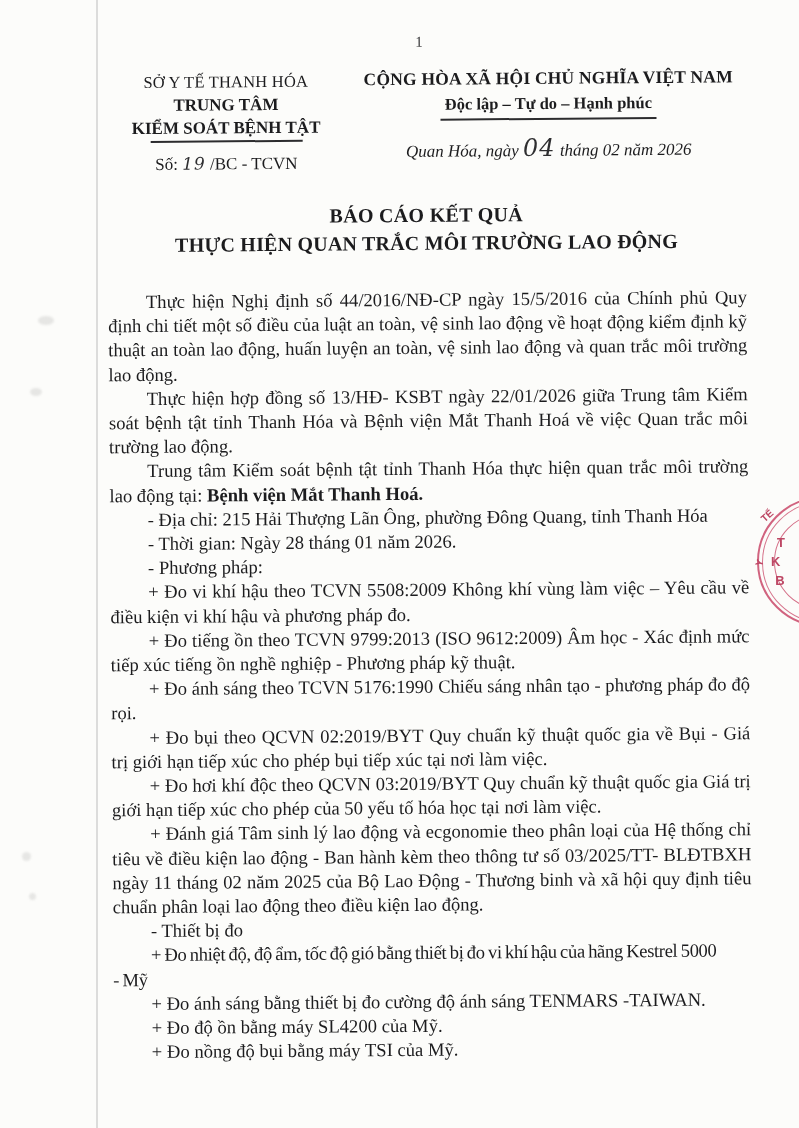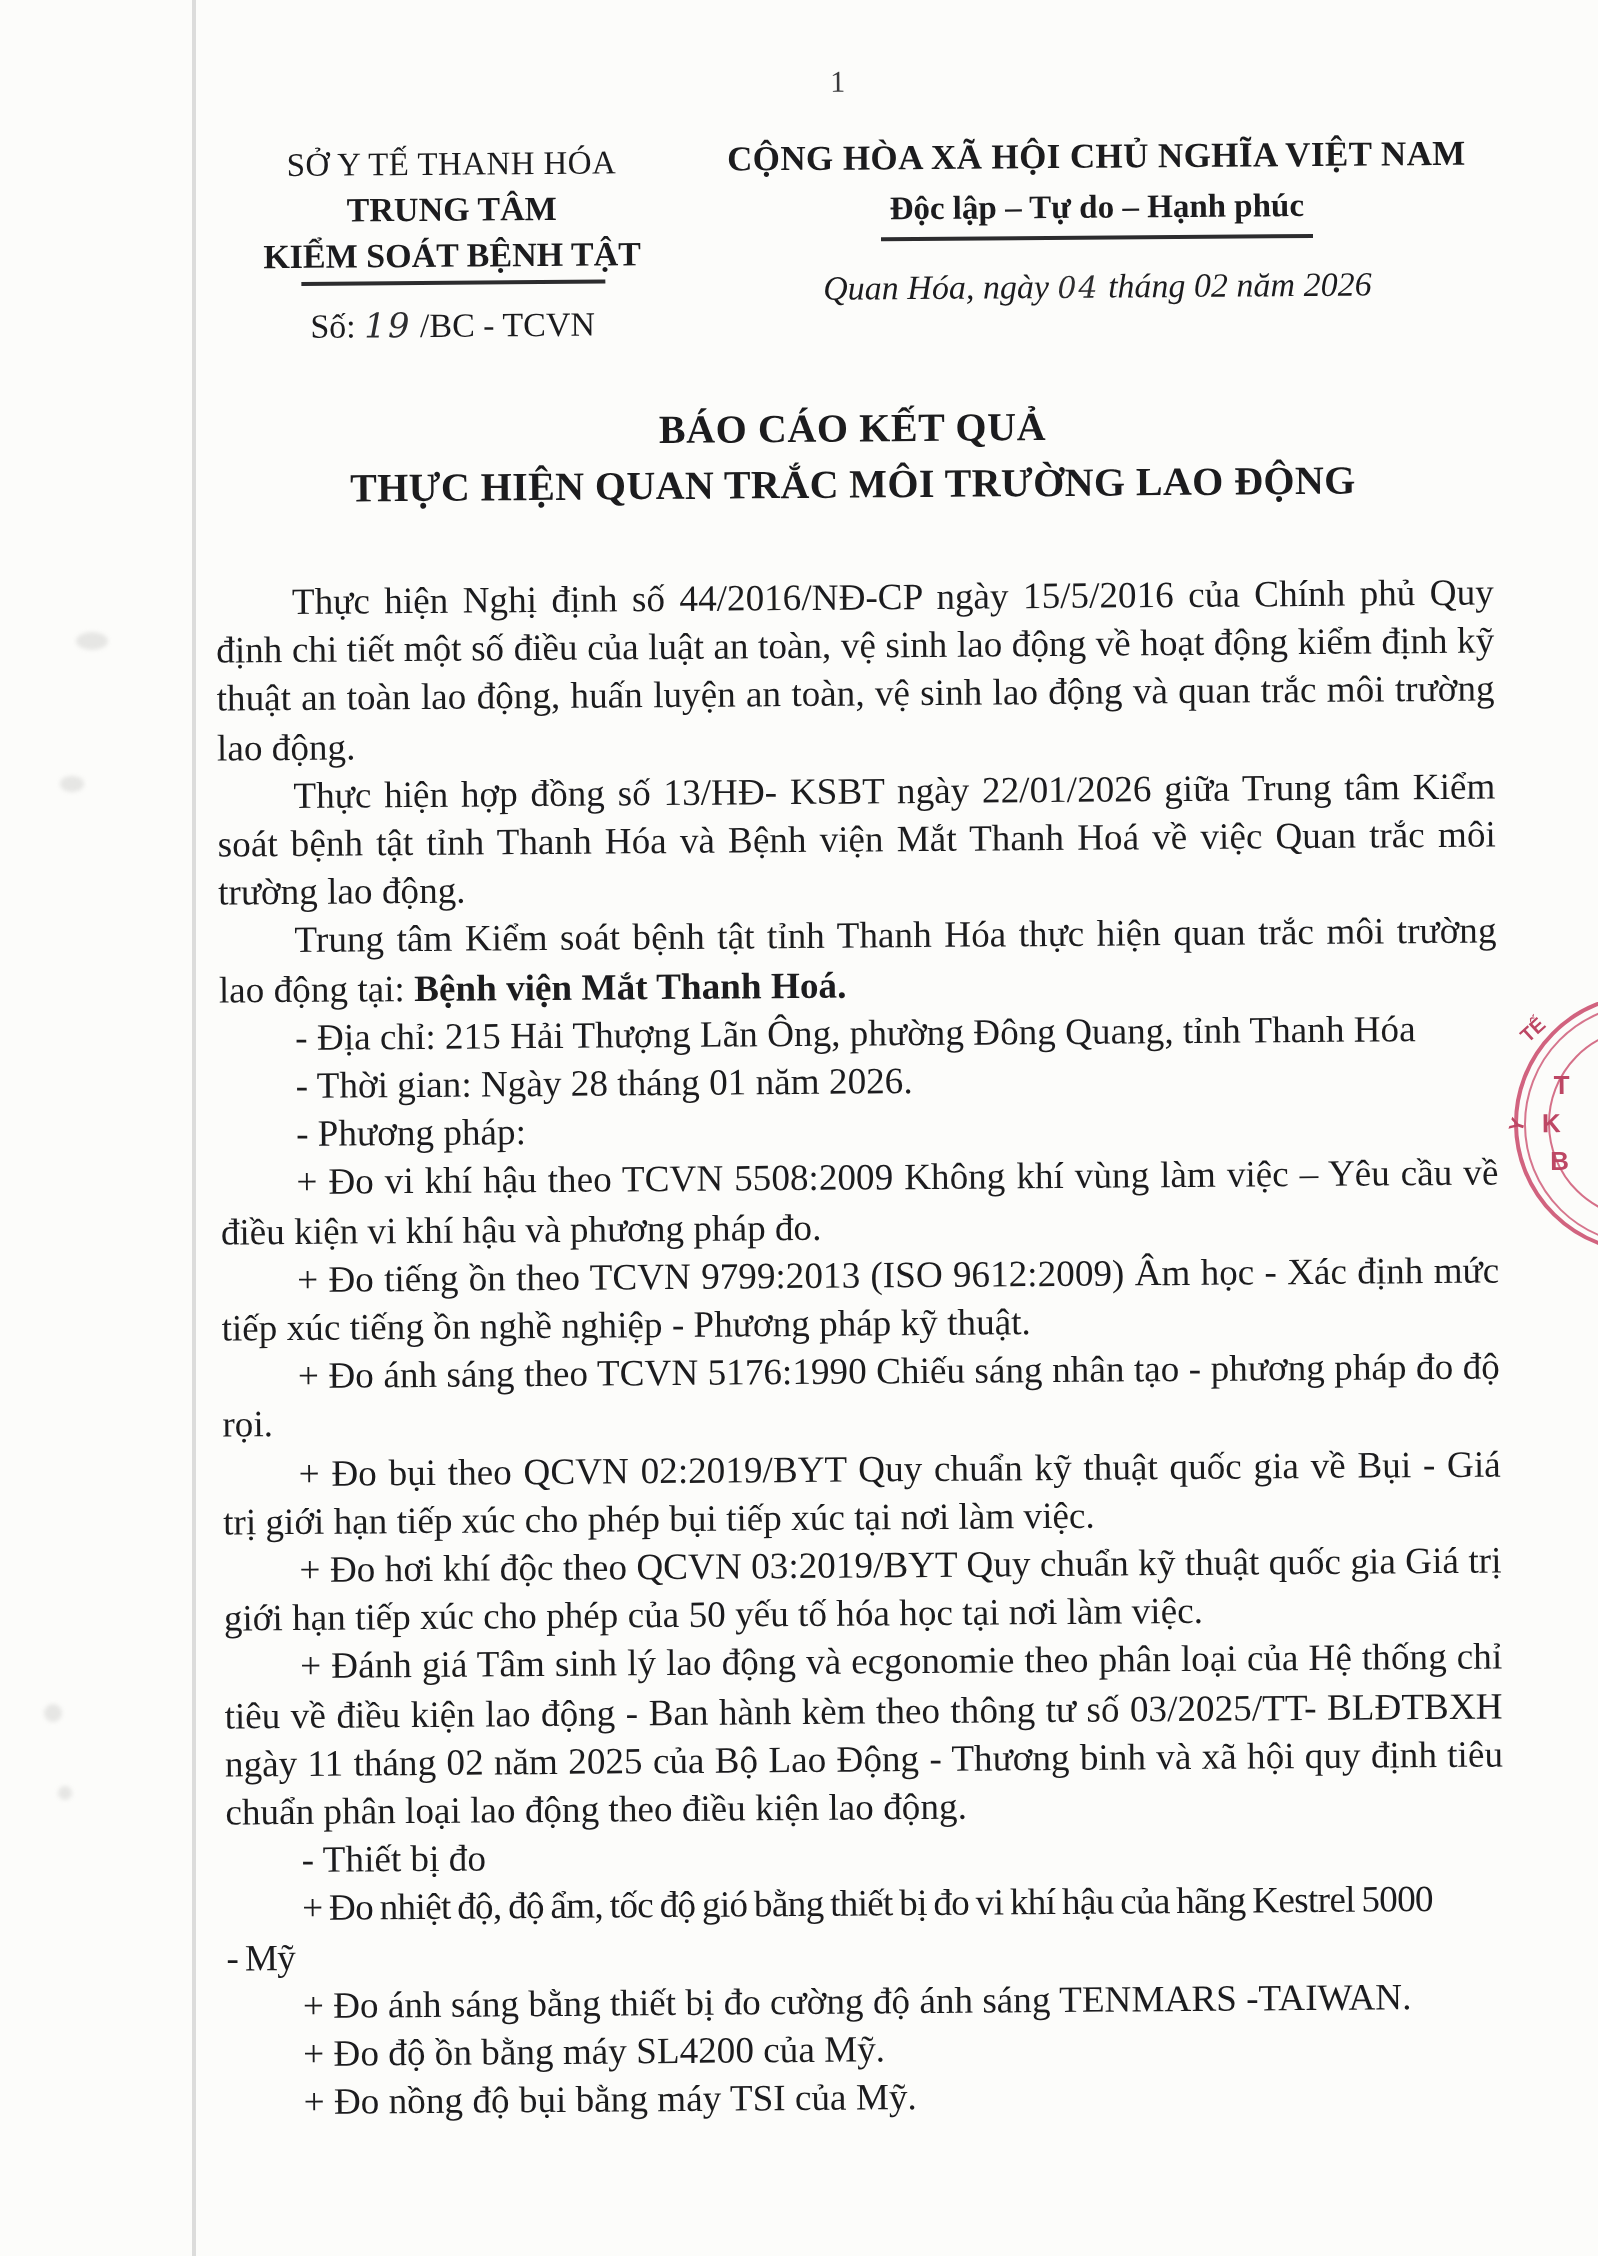--- a/index.html
+++ b/index.html
@@ -32,21 +32,21 @@
     color:#2e2e30;letter-spacing:1px;
   }
   .header-right{
     position:absolute;left:352px;top:68px;width:400px;
     text-align:center;line-height:1.3;
   }
   .hr-line1{font-size:17.5px;font-weight:bold;letter-spacing:.2px;}
   .hr-line2{display:inline-block;font-size:16.5px;font-weight:bold;
     border-bottom:2px solid #2c2c2e;padding:0 4px 4px;margin-top:3px;}
   .date-line{margin-top:13px;font-size:17px;font-style:italic;}
-  .date-line .handwritten{font-size:15px;}
+  .date-line .handwritten{font-size:24px;}
   
   .doc-title{
     position:absolute;left:105px;top:201px;width:648px;
     text-align:center;font-weight:bold;line-height:28px;
   }
   .title-line1{font-size:20px;letter-spacing:.3px;}
   .title-line2{font-size:20px;letter-spacing:.2px;}
   
   .body-text{
     position:absolute;left:110px;top:288px;width:639px;

